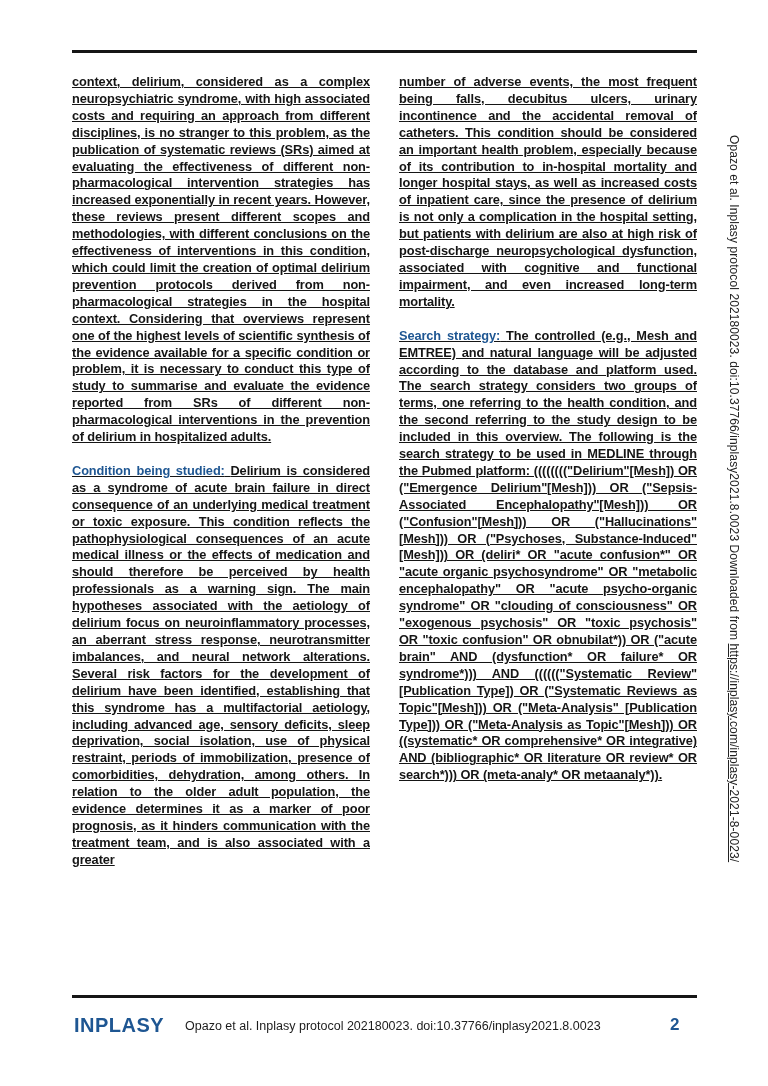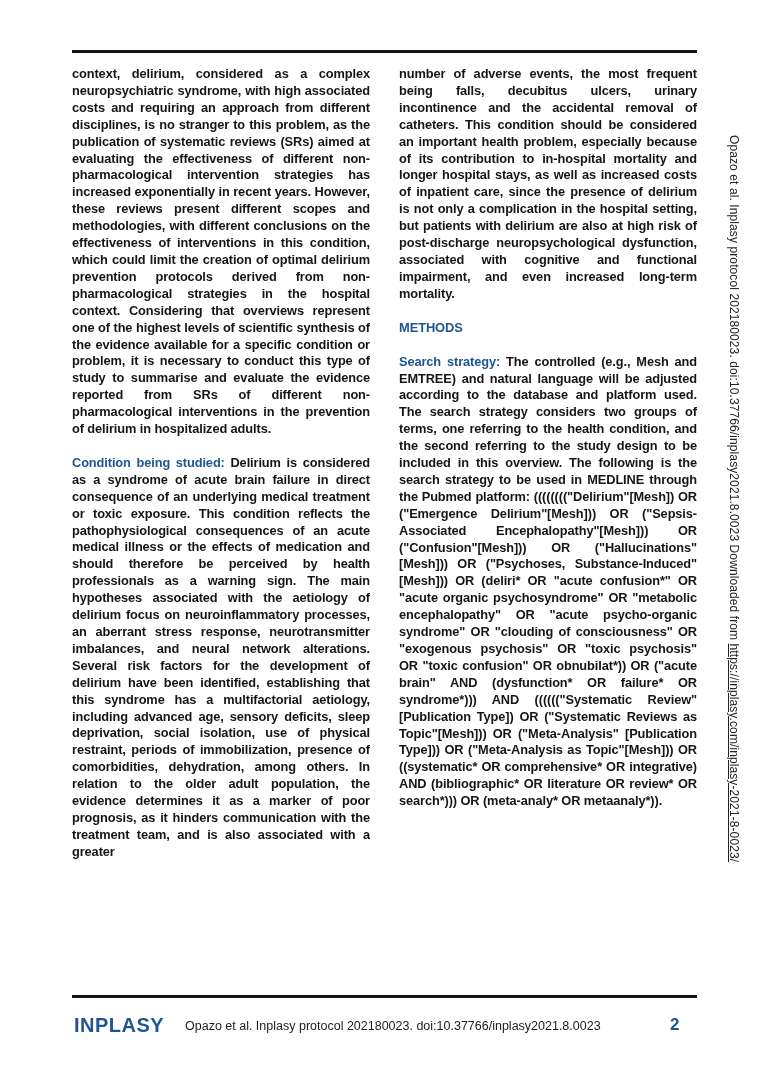--- a/index.html
+++ b/index.html
@@ -10,21 +10,21 @@
   .rule{position:absolute;left:72px;width:625px;height:3px;background:#161616;}
   .rule-top{top:50px;}
   .rule-bottom{top:995px;}
 
   .columns{position:absolute;left:72px;top:66px;width:625px;display:flex;gap:29px;}
   .col{
     width:298px;height:928px;overflow:hidden;
     font-size:12.8px;line-height:16.9px;font-weight:700;color:#151515;
     text-align:justify;letter-spacing:-0.1px;
   }
-  .col p{margin:0 0 17px 0;}
+  .col p{margin:8px 0 17px 0;text-decoration:underline;}
   .col p:last-child{margin-bottom:0;}
   .lead{color:var(--accent,#1e5692);}
   .methods-heading{color:var(--accent,#1e5692);margin:0 0 17px 0;font-size:12.9px;}
 
   .sidebar{
     position:absolute;left:741px;top:135px;transform-origin:0 0;transform:rotate(90deg);
     white-space:nowrap;font-size:12px;font-weight:400;color:#222222;letter-spacing:0.1px;
   }
   .sidebar a{color:#222222;text-decoration:underline;}
 
@@ -43,21 +43,20 @@
   <div class="rule rule-top"></div>
 
   <div class="columns">
     <div class="col">
       <p><span>context, delirium, considered as a complex neuropsychiatric syndrome, with high associated costs and requiring an approach from different disciplines, is no stranger to this problem, as the publication of systematic reviews (SRs) aimed at evaluating the effectiveness of different non-pharmacological intervention strategies has increased exponentially in recent years. However, these reviews present different scopes and methodologies, with different conclusions on the effectiveness of interventions in this condition, which could limit the creation of optimal delirium prevention protocols derived from non-pharmacological strategies in the hospital context. Considering that overviews represent one of the highest levels of scientific synthesis of the evidence available for a specific condition or problem, it is necessary to conduct this type of study to summarise and evaluate the evidence reported from SRs of different non-pharmacological interventions in the prevention of delirium in hospitalized adults.</span></p>
       <p><span class="lead">Condition being studied:</span> <span>Delirium is considered as a syndrome of acute brain failure in direct consequence of an underlying medical treatment or toxic exposure. This condition reflects the pathophysiological consequences of an acute medical illness or the effects of medication and should therefore be perceived by health professionals as a warning sign. The main hypotheses associated with the aetiology of delirium focus on neuroinflammatory processes, an aberrant stress response, neurotransmitter imbalances, and neural network alterations. Several risk factors for the development of delirium have been identified, establishing that this syndrome has a multifactorial aetiology, including advanced age, sensory deficits, sleep deprivation, social isolation, use of physical restraint, periods of immobilization, presence of comorbidities, dehydration, among others. In relation to the older adult population, the evidence determines it as a marker of poor prognosis, as it hinders communication with the treatment team, and is also associated with a greater</span></p>
     </div>
 
     <div class="col">
       <p><span>number of adverse events, the most frequent being falls, decubitus ulcers, urinary incontinence and the accidental removal of catheters. This condition should be considered an important health problem, especially because of its contribution to in-hospital mortality and longer hospital stays, as well as increased costs of inpatient care, since the presence of delirium is not only a complication in the hospital setting, but patients with delirium are also at high risk of post-discharge neuropsychological dysfunction, associated with cognitive and functional impairment, and even increased long-term mortality.</span></p>
-      <p class="methods-heading">METHODS</p>
       <p><span class="lead">Search strategy:</span> <span>The controlled (e.g., Mesh and EMTREE) and natural language will be adjusted according to the database and platform used. The search strategy considers two groups of terms, one referring to the health condition, and the second referring to the study design to be included in this overview. The following is the search strategy to be used in MEDLINE through the Pubmed platform: (((((((("Delirium"[Mesh]) OR ("Emergence Delirium"[Mesh])) OR ("Sepsis-Associated Encephalopathy"[Mesh])) OR ("Confusion"[Mesh])) OR ("Hallucinations"[Mesh])) OR ("Psychoses, Substance-Induced"[Mesh])) OR (deliri* OR "acute confusion*" OR "acute organic psychosyndrome" OR "metabolic encephalopathy" OR "acute psycho-organic syndrome" OR "clouding of consciousness" OR "exogenous psychosis" OR "toxic psychosis" OR "toxic confusion" OR obnubilat*)) OR ("acute brain" AND (dysfunction* OR failure* OR syndrome*))) AND (((((("Systematic Review" [Publication Type]) OR ("Systematic Reviews as Topic"[Mesh])) OR ("Meta-Analysis" [Publication Type])) OR ("Meta-Analysis as Topic"[Mesh])) OR ((systematic* OR comprehensive* OR integrative) AND (bibliographic* OR literature OR review* OR search*))) OR (meta-analy* OR metaanaly*)).</span></p>
     </div>
   </div>
 
   <div class="sidebar"><span>Opazo et al. Inplasy protocol 202180023. doi:10.37766/inplasy2021.8.0023 Downloaded from </span><a href="#">https://inplasy.com/inplasy-2021-8-0023/</a></div>
 
   <div class="rule rule-bottom"></div>
 
   <div class="footer-logo">INPLASY</div>
   <div class="footer-citation">Opazo et al. Inplasy protocol 202180023. doi:10.37766/inplasy2021.8.0023</div>

